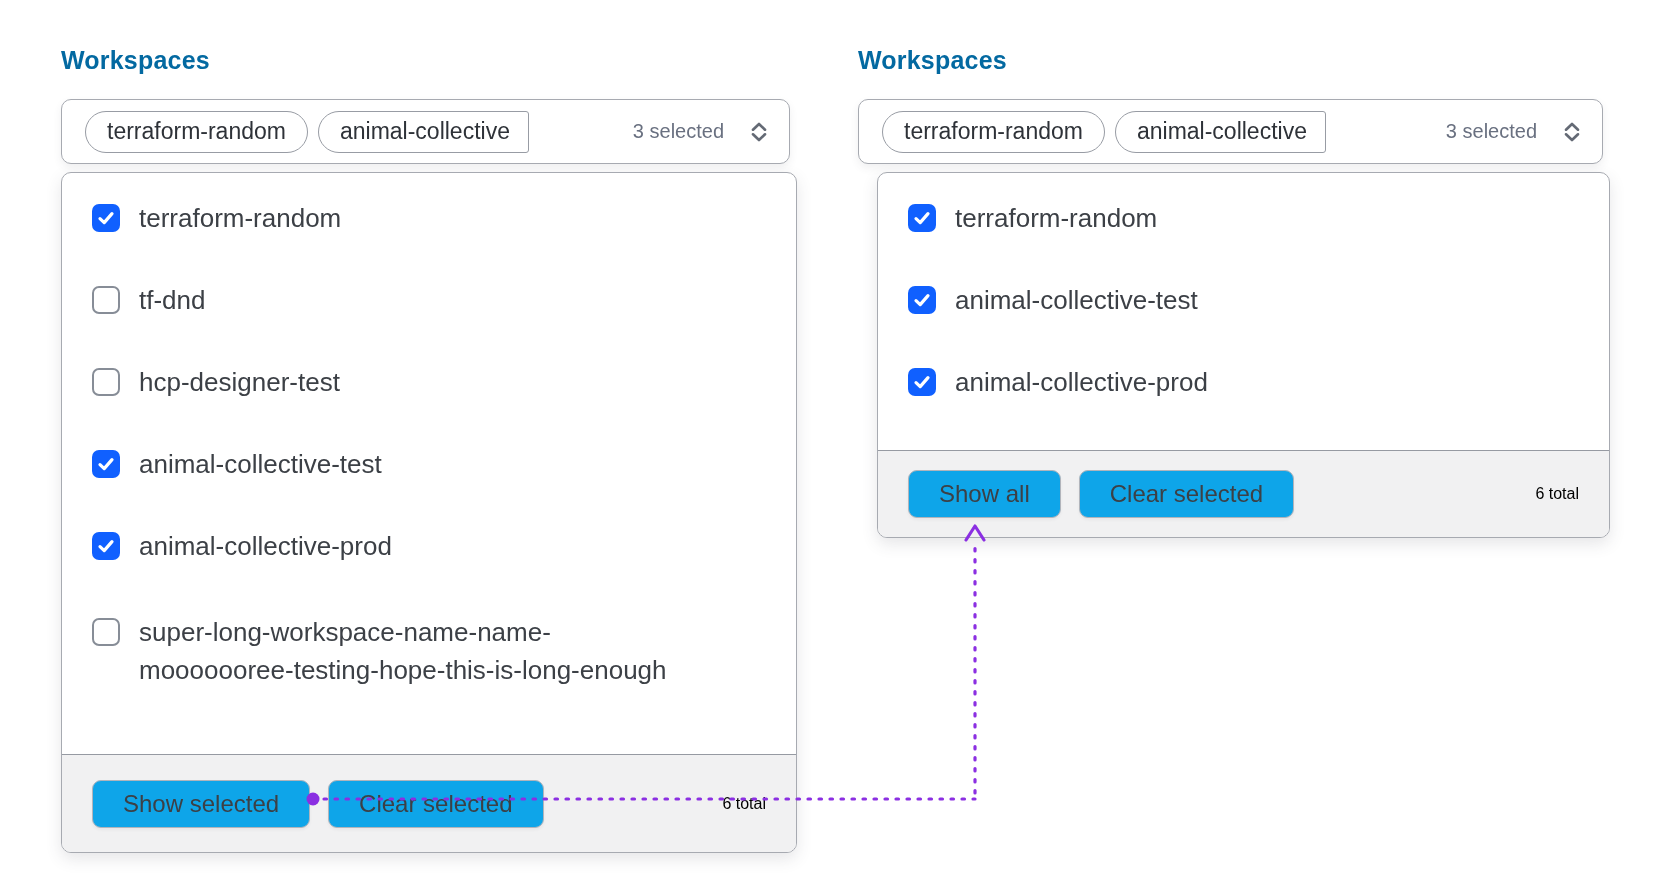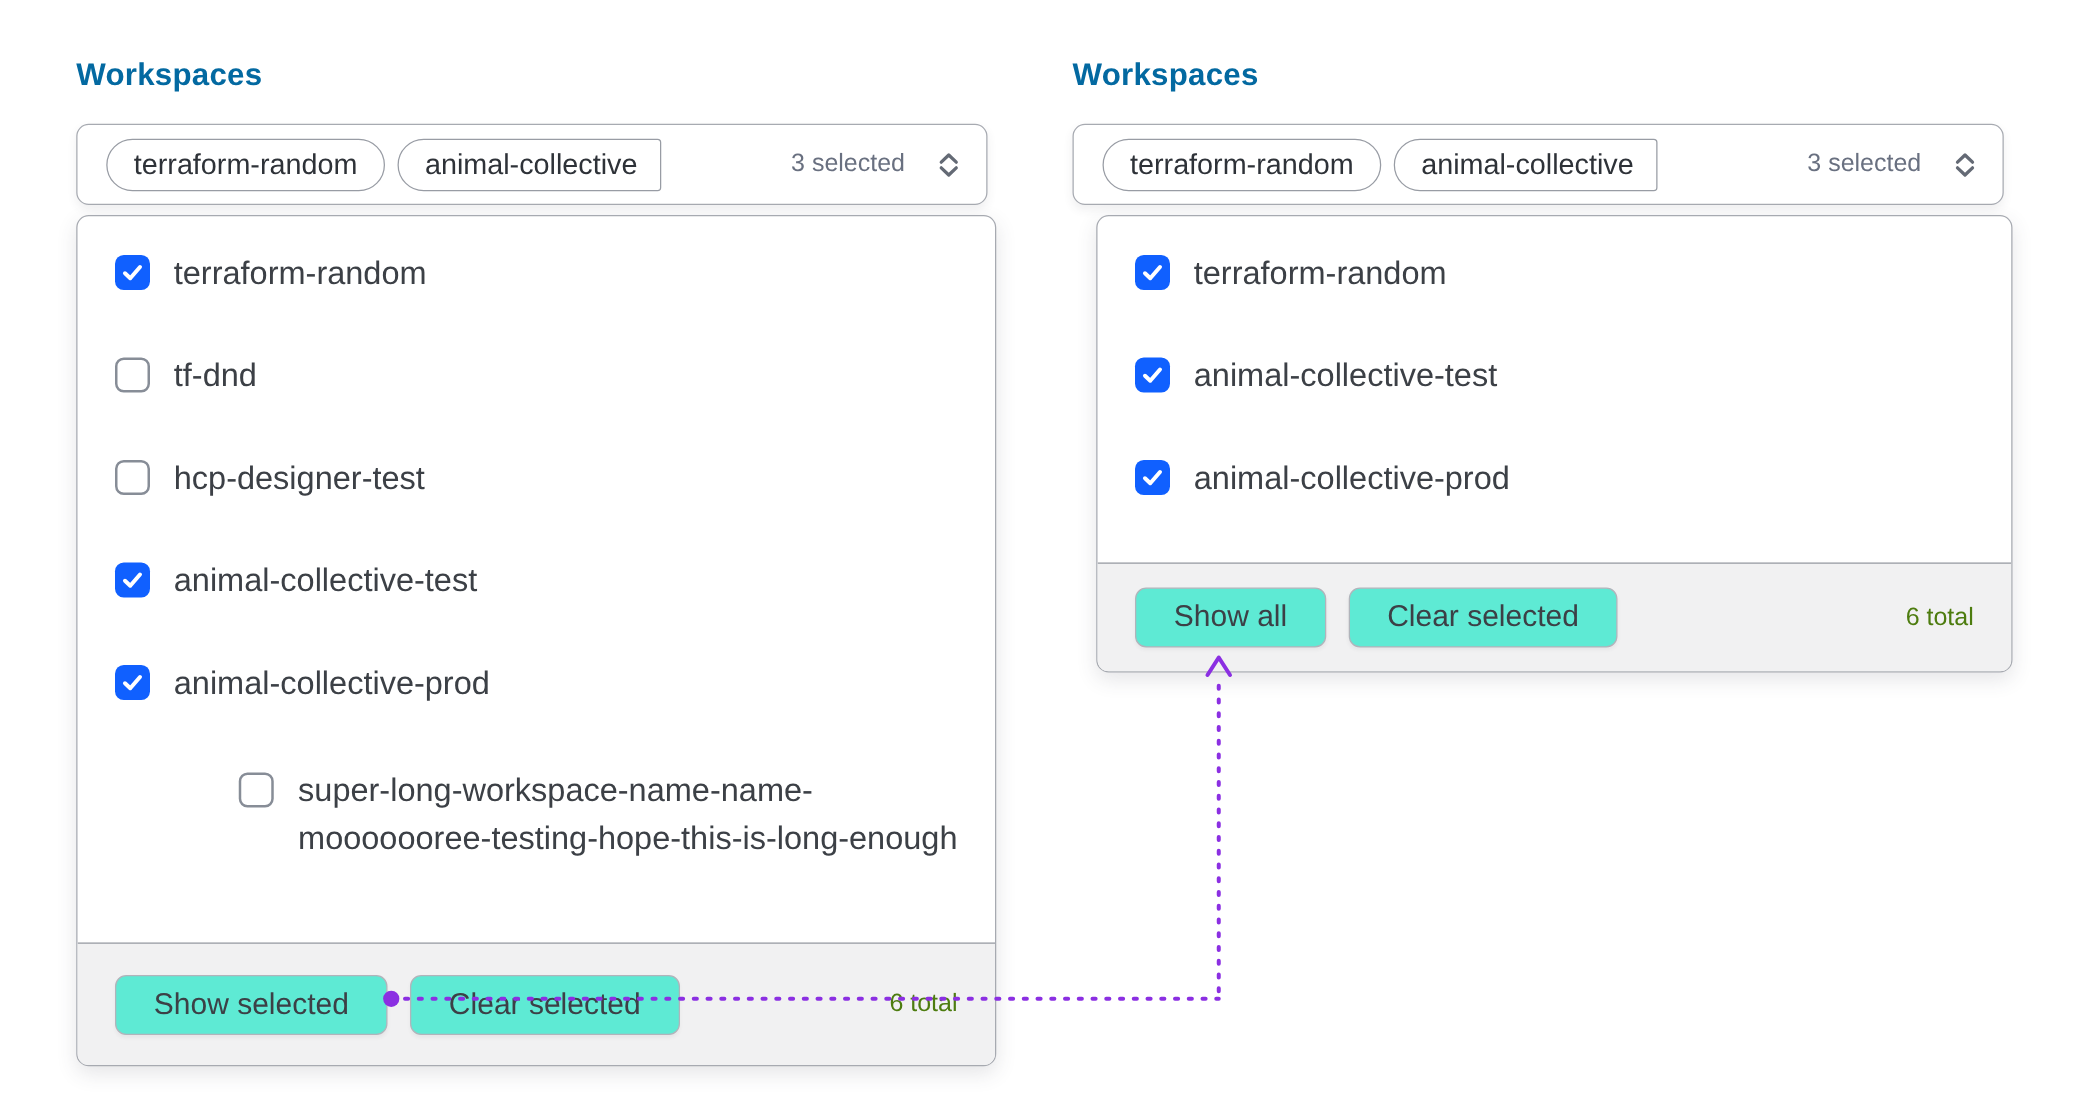--- a/index.html
+++ b/index.html
@@ -33,39 +33,39 @@
   }
   .dropdown.left{left:61px;width:736px;height:681px;}
   .dropdown.right{left:877px;width:733px;height:366px;}
   .list{display:flex;flex-direction:column;}
   .dropdown.left  .list{padding:4px 0 39px;}
   .dropdown.right .list{padding:4px 0 27px;}
   .option{
     display:flex;align-items:flex-start;gap:19px;height:82px;box-sizing:border-box;
     padding:22px 30px 0;cursor:pointer;
   }
-  .option.tall{height:128px;padding-top:26px;justify-content:flex-end;}
+  .option.tall{height:128px;padding-top:26px;}
   .cb{width:28px;height:28px;border-radius:7px;flex:none;margin-top:5px;box-sizing:border-box;
       display:flex;align-items:center;justify-content:center;}
   .cb.checked{background:#1060ff;}
   .cb.unchecked{background:#fff;border:2px solid #878d97;}
   .option-label{font-size:26px;line-height:38px;color:#3c4046;white-space:pre-line;}
   
   .footer{
     margin-top:auto;background:#f1f1f2;border-top:1.5px solid #969aa2;
     display:flex;align-items:center;padding:0 30px;gap:18px;box-sizing:border-box;
   }
   .dropdown.left  .footer{height:100px;}
   .dropdown.right .footer{height:89px;}
   .btn{
-    height:48px;padding:0 30px;background:#5eead4;border:1.5px solid #b1b4bb;border-radius:9px;
+    height:48px;padding:0 30px;background:#0ea5e9;border:1.5px solid #b1b4bb;border-radius:9px;
     font-size:24px;color:#3c4046;font-family:inherit;box-shadow:0 2px 3px rgba(60,64,80,.06);
     cursor:pointer;white-space:nowrap;
   }
-  .total{margin-left:auto;font-size:20px;color:#4d7c0f;white-space:nowrap;}
+  .total{margin-left:auto;font-size:16px;color:#000000;white-space:nowrap;}
   
   .annotation{position:absolute;left:0;top:0;pointer-events:none;z-index:10;}
 </style>
 </head>
 <body>
 
 <div class="panel-label" style="left:61px;">Workspaces</div>
 
 <div class="trigger" style="left:61px;width:729px;">
   <span class="tag">terraform-random</span>

